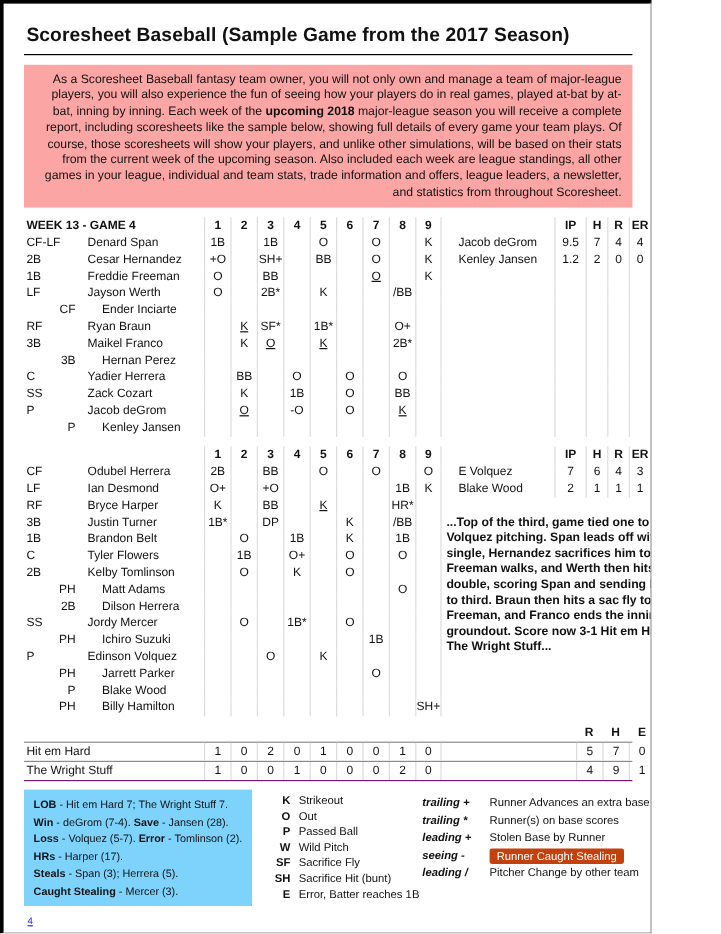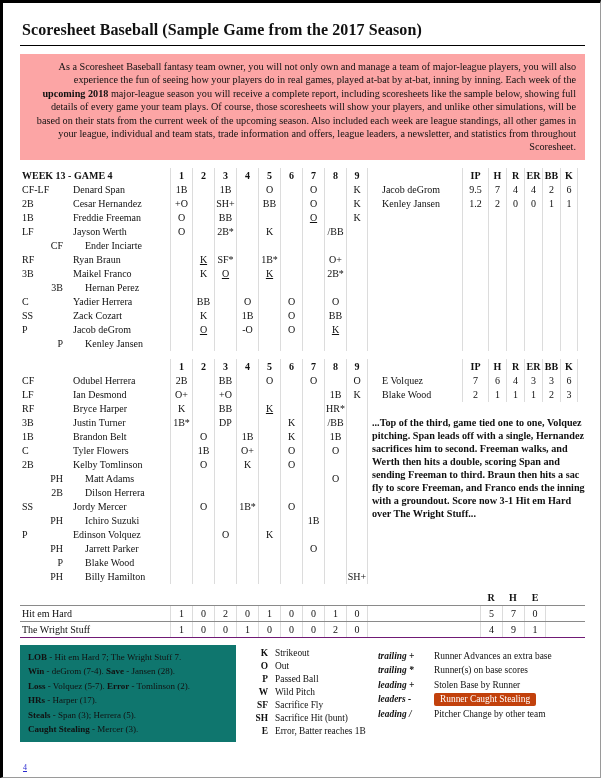--- a/index.html
+++ b/index.html
@@ -1,21 +1,21 @@
 <!DOCTYPE html>
 <html><head>
 <meta charset="utf-8">
 <style>
   html,body{margin:0;padding:0;background:#fff;}
   .page{
-    position:relative;width:601px;height:778px;box-sizing:border-box;
+    position:relative;width:543px;height:778px;box-sizing:border-box;
     border-top:3px solid #000;border-left:3px solid #000;
     border-right:1px solid #9a9a9a;border-bottom:1px solid #9a9a9a;
     padding:16px 15px 6px 17px;overflow:hidden;
-    font-family:Liberation Serif, serif;color:#111;background:#fff;
+    font-family:Liberation Sans, sans-serif;color:#111;background:#fff;
   }
   .title{font-size:16px;font-weight:bold;letter-spacing:.1px;margin:2px 0 0 2px;}
   .title-rule{border:none;border-top:1.5px solid #000;margin:6px 0 8px 0;}
   .intro{background:#fca5a5;padding:6px 9px;font-size:10.2px;line-height:13.4px;text-align:right;}
   .gridblock{margin-top:8px;}
   .grow{display:grid;grid-template-columns:46px 104px repeat(9,22px) 10px 84px 26px 18px 18px 18px 18px 18px;height:14px;line-height:14px;font-size:10px;}
   .hdr{font-weight:bold;height:15px;line-height:15px;}
   .wk{grid-column:1 / span 2;font-weight:bold;padding-left:2px;white-space:nowrap;}
   .icell{text-align:center;border-left:1px solid #dcdcdc;overflow:hidden;white-space:nowrap;}
   .scell{text-align:center;border-left:1px solid #dcdcdc;overflow:hidden;}
@@ -36,21 +36,21 @@
   }
   .totals{margin-top:6px;}
   .trow{display:grid;grid-template-columns:150px repeat(9,22px) 112px 22px 22px 22px;height:15px;line-height:15px;font-size:10px;}
   .trow .tc{text-align:center;border-left:1px solid #dcdcdc;}
   .trow .tc.lastc{border-right:1px solid #dcdcdc;}
   .trow .tname{padding-left:2px;}
   .trow .rhe{text-align:center;font-weight:bold;}
   .tline{border-top:1px solid #8a8a8a;}
   .tlast{border-bottom:1px solid #701a75;}
   .bottom{display:flex;gap:10px;margin-top:7px;align-items:flex-start;}
-  .summary{background:#0f766e;width:216px;box-sizing:border-box;padding:5px 8px;font-size:9px;line-height:14.5px;}
+  .summary{background:#7dd3fc;width:216px;box-sizing:border-box;padding:5px 8px;font-size:9px;line-height:14.5px;}
   .sline{white-space:nowrap;}
   .sline b{font-weight:bold;}
   .codes{width:122px;font-size:9.4px;margin-top:2px;}
   .coderow{display:flex;height:13px;line-height:13px;}
   .code{width:22px;text-align:right;font-weight:bold;padding-right:7px;flex:none;}
   .codedesc{white-space:nowrap;}
   .flags{flex:1;font-size:9.4px;margin-top:4px;}
   .flagrow{display:flex;height:14.5px;line-height:14.5px;align-items:center;}
   .fterm{width:56px;font-weight:bold;font-style:italic;flex:none;}
   .fdesc{white-space:nowrap;}
@@ -780,21 +780,21 @@
         </div>
         <div class="flagrow">
           <div class="fterm">trailing *</div>
           <div class="fdesc">Runner(s) on base scores</div>
         </div>
         <div class="flagrow">
           <div class="fterm">leading +</div>
           <div class="fdesc">Stolen Base by Runner</div>
         </div>
         <div class="flagrow">
-          <div class="fterm">leaders -</div>
+          <div class="fterm">seeing -</div>
           <div class="fdesc hl">Runner Caught Stealing</div>
         </div>
         <div class="flagrow">
           <div class="fterm">leading /</div>
           <div class="fdesc">Pitcher Change by other team</div>
         </div>
       </div>
   </div>
 
   <a class="footer-link" href="#">4</a>

